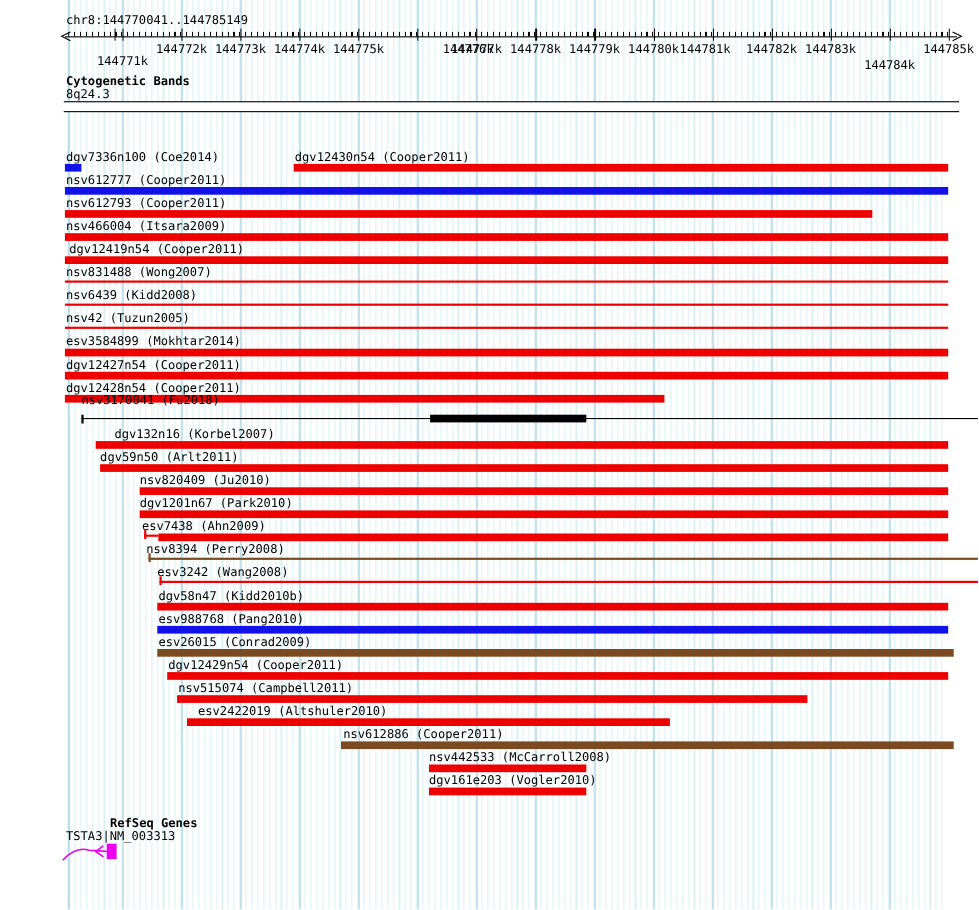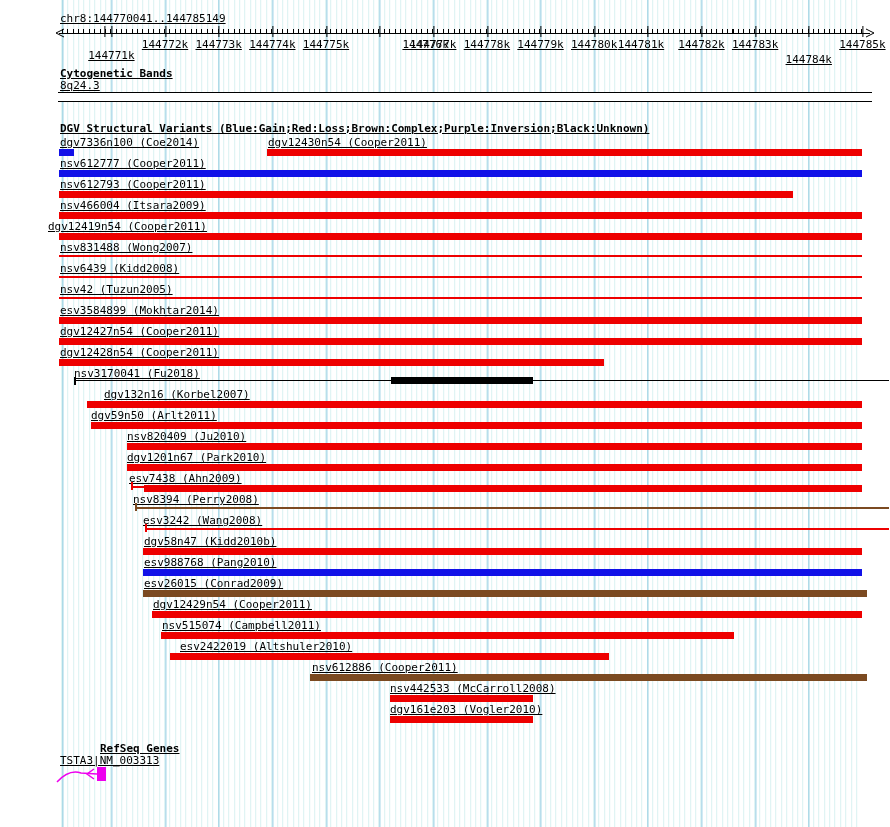--- a/index.html
+++ b/index.html
@@ -8,21 +8,21 @@
     font-family:"DejaVu Sans Mono","Liberation Mono",monospace;
     color:#000;overflow:hidden;
   }
   .stripes{
     position:absolute;left:58px;top:0;width:800px;height:827px;
     background-image:
       repeating-linear-gradient(90deg,#8fcbe1 0px,#8fcbe1 1px,transparent 1px,transparent 53.643px),
       repeating-linear-gradient(90deg,#d9f1f1 0px,#d9f1f1 1px,transparent 1px,transparent 5.364px);
     background-position:53.4px 0,4.2px 0;
   }
-  .txt{position:absolute;white-space:pre;font-size:11px;line-height:11px;text-decoration:underline;}
+  .txt{position:absolute;white-space:pre;font-size:11px;line-height:11px;}
   .bold{font-weight:bold;}
   .ruler-line{position:absolute;left:59px;top:33px;width:811px;height:1px;background:#000;}
   .minor-ticks{
     position:absolute;left:62px;top:29px;width:804px;height:4px;
     background:repeating-linear-gradient(90deg,#000 0px,#000 1px,transparent 1px,transparent 5.364px);
   }
   .major-ticks{
     position:absolute;left:58px;top:26px;width:812px;height:11px;
     background:repeating-linear-gradient(90deg,#000 0px,#000 1px,transparent 1px,transparent 53.643px);
     background-position:53.4px 0;
@@ -69,47 +69,46 @@
       <div class="txt tick-label" style="left: 701.473px; top: 39px;">144782k</div>
       <div class="txt tick-label" style="left: 755.116px; top: 39px;">144783k</div>
       <div class="txt tick-label" style="left: 808.759px; top: 54px;">144784k</div>
       <div class="txt tick-label" style="left: 862.402px; top: 39px;">144785k</div>
     </div>
 
   <div class="txt bold" style="left:60px;top:68px;">Cytogenetic Bands</div>
   <div class="txt" style="left:60px;top:80px;">8q24.3</div>
   <div class="band-rect"></div>
 
-  <div class="txt bold" style="left:60px;top:123px;">DGV Structural Variants (Blue:Gain;Red:Loss;Brown:Complex;Purple:Inversion;Black:Unknown)</div>
   <div id="tracks">
       <div class="txt" style="left: 60px; top: 137px;">dgv7336n100 (Coe2014)</div>
       <div class="seg" style="left: 59px; top: 149px; width: 15px; height: 7px; background: rgb(17, 17, 232);"></div>
       <div class="txt" style="left: 268px; top: 137px;">dgv12430n54 (Cooper2011)</div>
       <div class="seg" style="left: 267px; top: 149px; width: 595px; height: 7px; background: rgb(238, 0, 0);"></div>
       <div class="txt" style="left: 60px; top: 158px;">nsv612777 (Cooper2011)</div>
       <div class="seg" style="left: 59px; top: 170px; width: 803px; height: 7px; background: rgb(17, 17, 232);"></div>
       <div class="txt" style="left: 60px; top: 179px;">nsv612793 (Cooper2011)</div>
       <div class="seg" style="left: 59px; top: 191px; width: 734px; height: 7px; background: rgb(238, 0, 0);"></div>
       <div class="txt" style="left: 60px; top: 200px;">nsv466004 (Itsara2009)</div>
       <div class="seg" style="left: 59px; top: 212px; width: 803px; height: 7px; background: rgb(238, 0, 0);"></div>
-      <div class="txt" style="left: 48px; top: 221px;">dgv12419n54 (Cooper2011)</div>
+      <div class="txt" style="left: 63px; top: 221px;">dgv12419n54 (Cooper2011)</div>
       <div class="seg" style="left: 59px; top: 233px; width: 803px; height: 7px; background: rgb(238, 0, 0);"></div>
       <div class="txt" style="left: 60px; top: 242px;">nsv831488 (Wong2007)</div>
       <div class="seg" style="left: 59px; top: 255px; width: 803px; height: 2px; background: rgb(238, 0, 0);"></div>
       <div class="txt" style="left: 60px; top: 263px;">nsv6439 (Kidd2008)</div>
       <div class="seg" style="left: 59px; top: 276px; width: 803px; height: 2px; background: rgb(238, 0, 0);"></div>
       <div class="txt" style="left: 60px; top: 284px;">nsv42 (Tuzun2005)</div>
       <div class="seg" style="left: 59px; top: 297px; width: 803px; height: 2px; background: rgb(238, 0, 0);"></div>
       <div class="txt" style="left: 60px; top: 305px;">esv3584899 (Mokhtar2014)</div>
       <div class="seg" style="left: 59px; top: 317px; width: 803px; height: 7px; background: rgb(238, 0, 0);"></div>
       <div class="txt" style="left: 60px; top: 326px;">dgv12427n54 (Cooper2011)</div>
       <div class="seg" style="left: 59px; top: 338px; width: 803px; height: 7px; background: rgb(238, 0, 0);"></div>
       <div class="txt" style="left: 60px; top: 347px;">dgv12428n54 (Cooper2011)</div>
       <div class="seg" style="left: 59px; top: 359px; width: 545px; height: 7px; background: rgb(238, 0, 0);"></div>
-      <div class="txt" style="left: 74px; top: 368px; text-align: center;">nsv3170041 (Fu2018)</div>
+      <div class="txt" style="left: 74px; top: 358px; text-align: center;">nsv3170041 (Fu2018)</div>
       <div class="seg" style="left: 74px; top: 377px; width: 2px; height: 8px; background: rgb(0, 0, 0);"></div>
       <div class="seg" style="left: 74px; top: 380px; width: 815px; height: 1px; background: rgb(0, 0, 0);"></div>
       <div class="seg" style="left: 391px; top: 377px; width: 142px; height: 7px; background: rgb(0, 0, 0);"></div>
       <div class="txt" style="left: 104px; top: 389px;">dgv132n16 (Korbel2007)</div>
       <div class="seg" style="left: 87px; top: 401px; width: 775px; height: 7px; background: rgb(238, 0, 0);"></div>
       <div class="txt" style="left: 91px; top: 410px; text-align: center;">dgv59n50 (Arlt2011)</div>
       <div class="seg" style="left: 91px; top: 422px; width: 771px; height: 7px; background: rgb(238, 0, 0);"></div>
       <div class="txt" style="left: 127px; top: 431px;">nsv820409 (Ju2010)</div>
       <div class="seg" style="left: 127px; top: 443px; width: 735px; height: 7px; background: rgb(238, 0, 0);"></div>
       <div class="txt" style="left: 127px; top: 452px;">dgv1201n67 (Park2010)</div>

